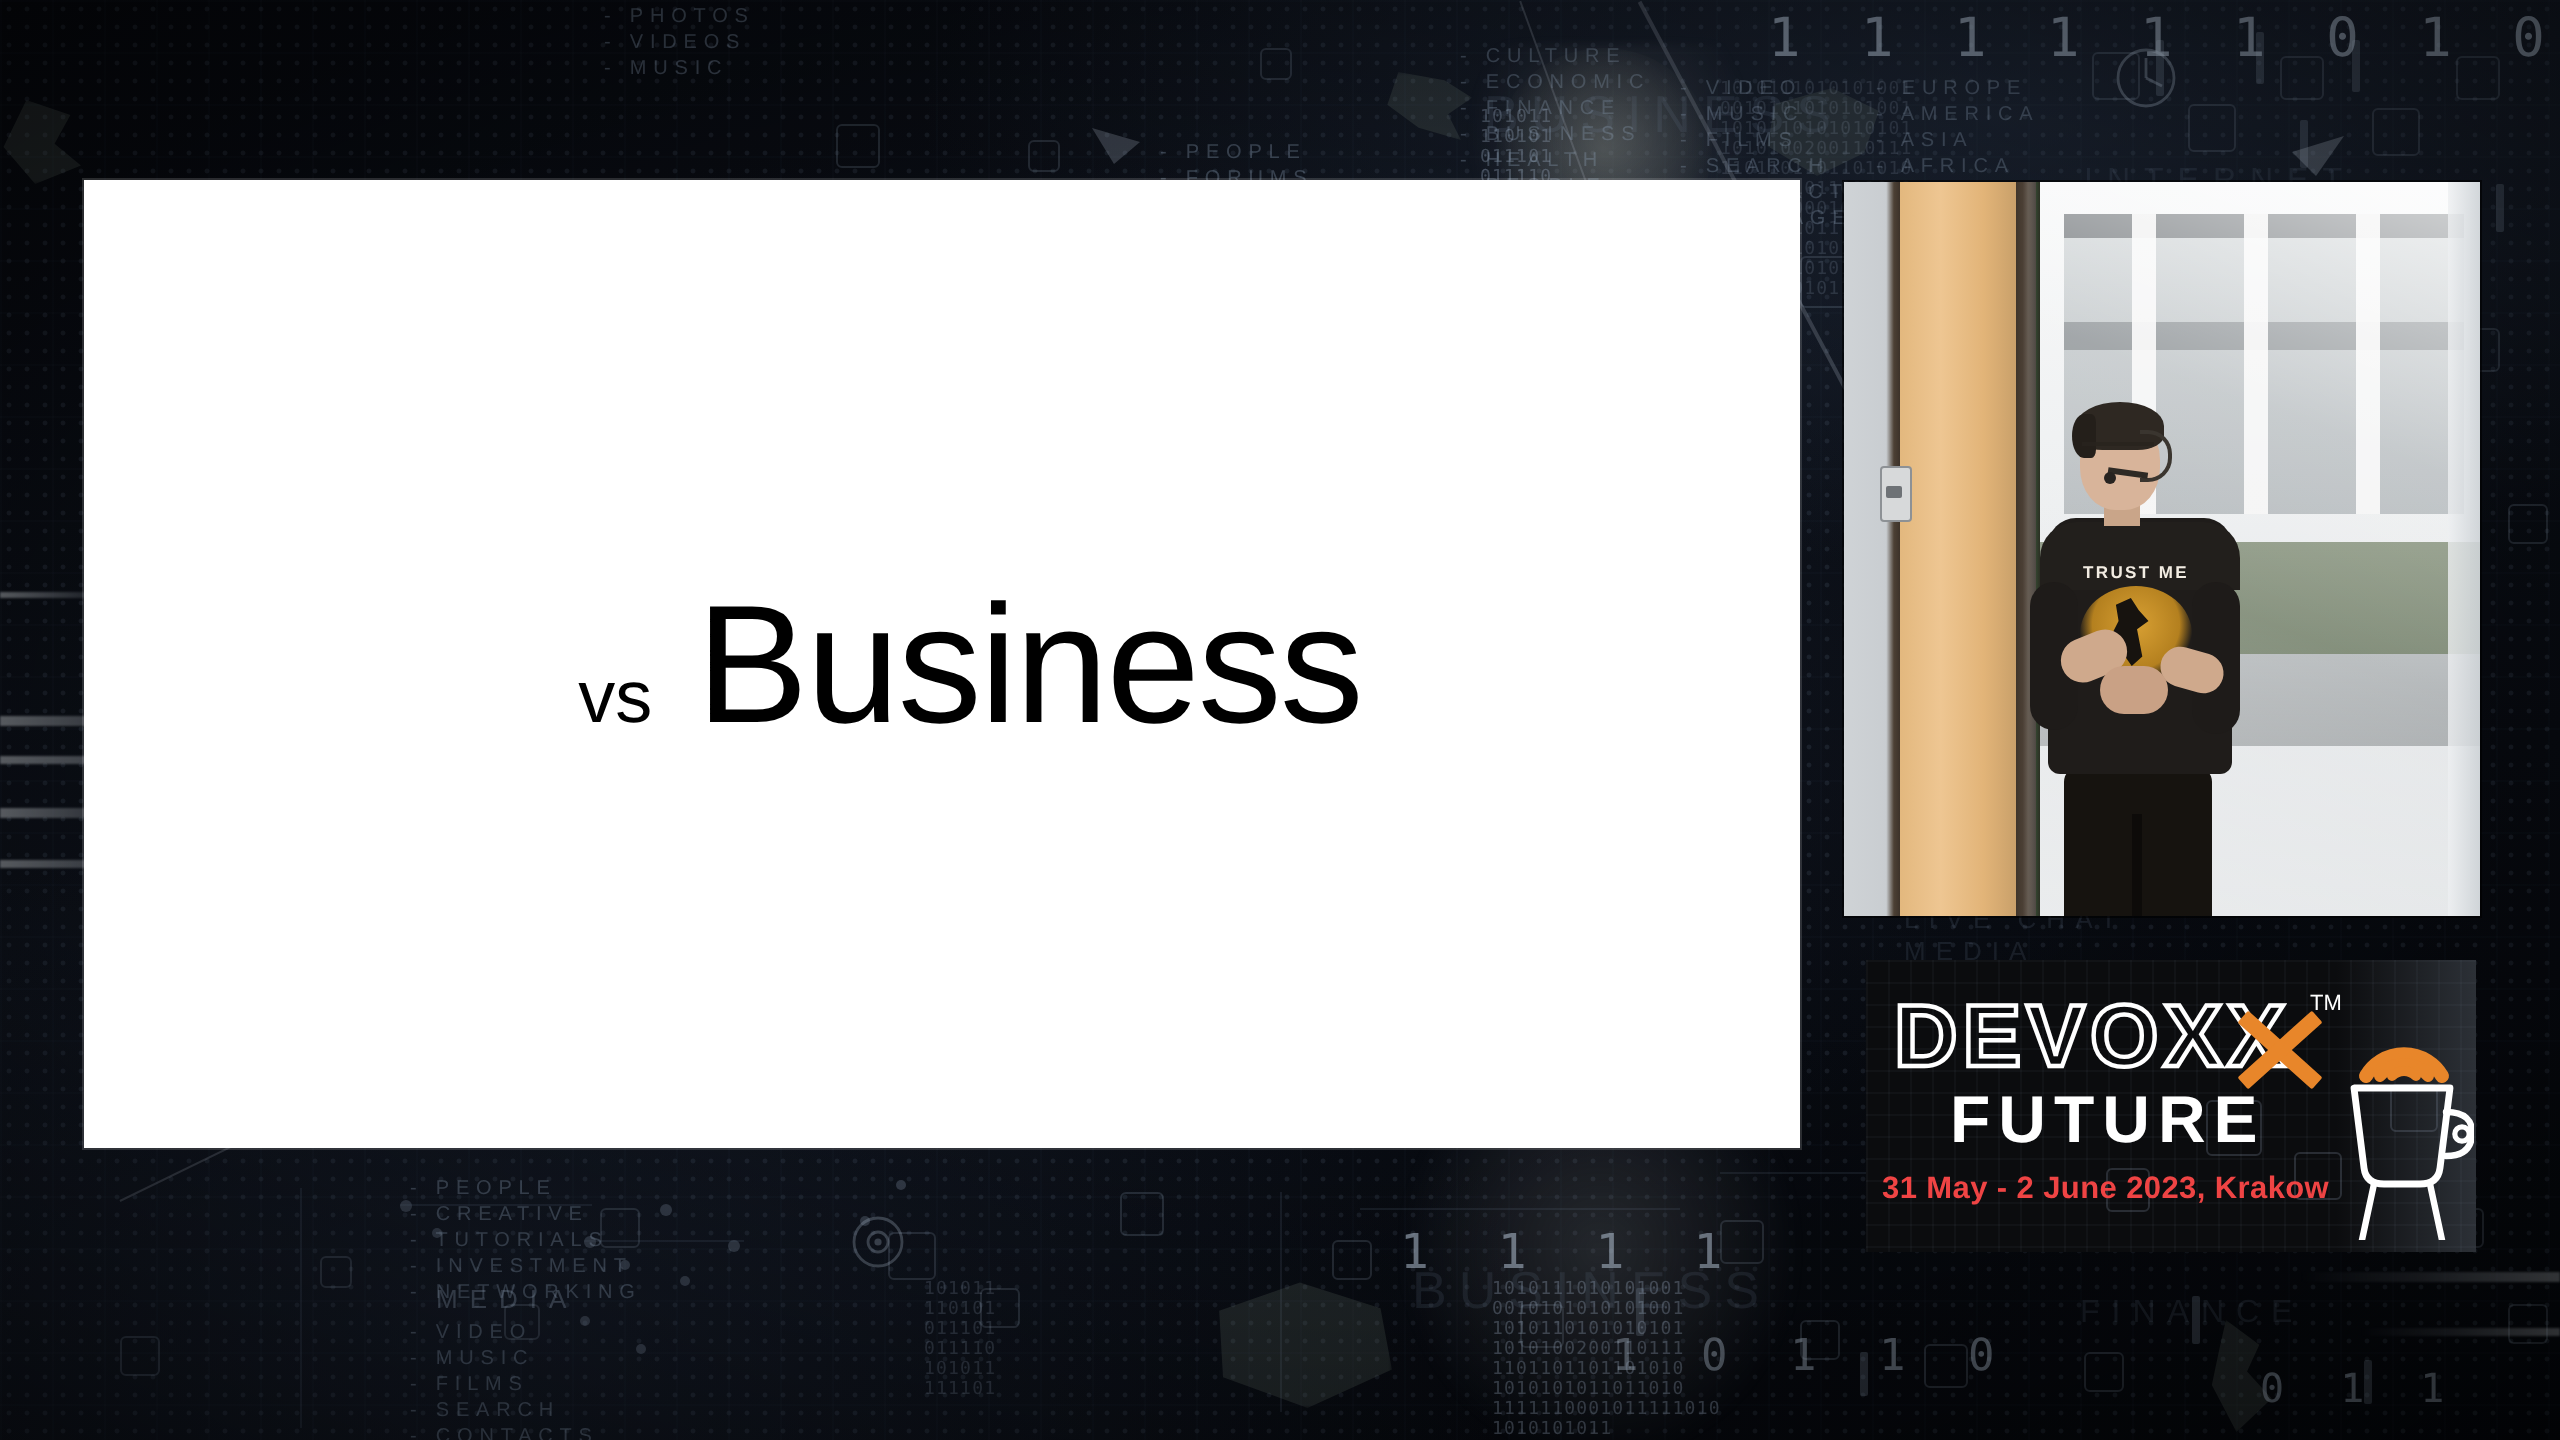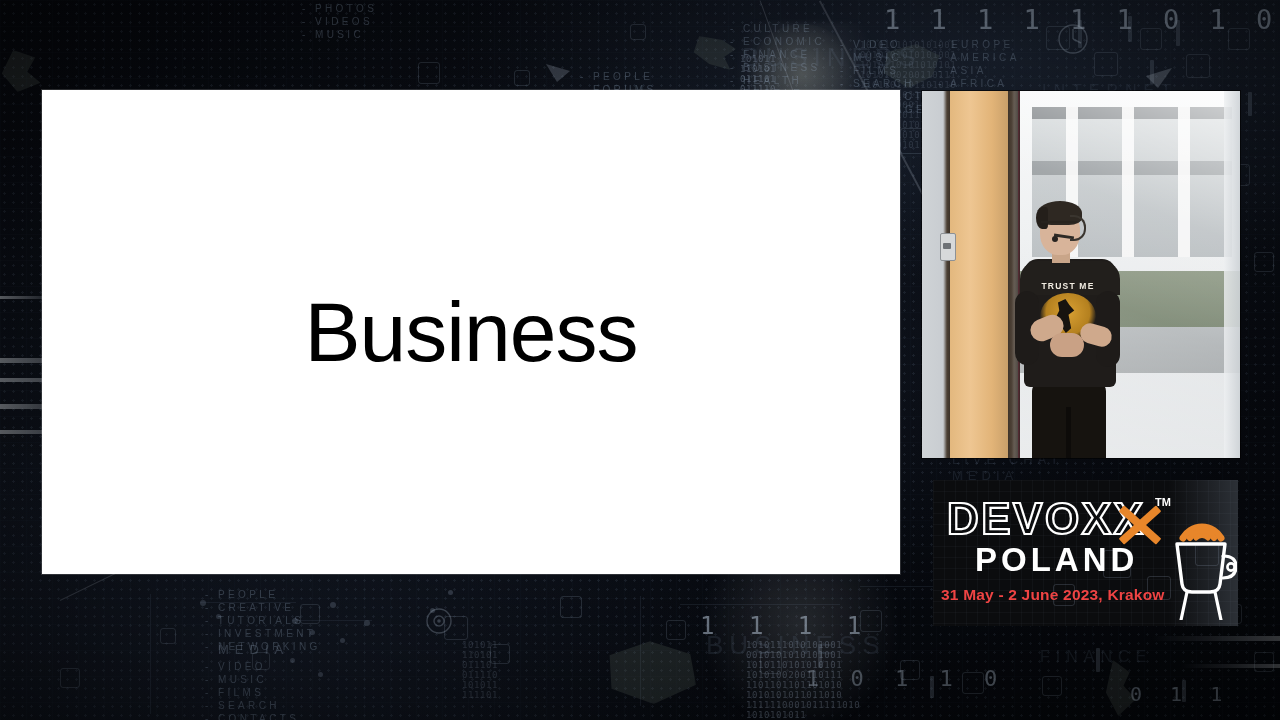--- a/index.html
+++ b/index.html
@@ -206,21 +206,21 @@
   }
 
   
   #speaker-video {
     position: absolute;
     left: 922px;
     top: 91px;
     width: 318px;
     height: 367px;
     overflow: hidden;
-    background: #be185d;
+    background: #15803d;
     box-shadow: 0 0 0 1px rgba(0,0,0,0.6);
   }
   .vid-layer { position: absolute; }
 
   .door-frame {
     left: 0; top: 0; width: 96px; height: 367px;
     background: linear-gradient(90deg, #cfd3d6 0%, #c9cdd1 22%, #4c4034 26%, #3d332a 29%, #d8a86a 33%, #e0b477 55%, #d6a568 78%, #5a4a3a 88%, #3a3029 93%, #8d9296 100%);
   }
   .door-panel {
     left: 28px; top: 0; width: 58px; height: 367px;
@@ -399,21 +399,21 @@
     font-family: "Liberation Sans", sans-serif;
     line-height: 46px;
     white-space: pre;
   }
   #devoxx-tm {
     position: absolute;
     left: 222px;
     top: 16px;
     color: #ffffff;
     font-size: 11px;
-    font-weight: 700;
+    font-weight: 400;
     font-family: "Liberation Sans", sans-serif;
   }
   .x-orange {
     position: absolute;
     left: 182px;
     top: 22px;
     width: 46px;
     height: 42px;
   }
   .x-orange span {
@@ -668,20 +668,21 @@
   <div class="kw-ghost" style="left:706px; top:630px;">BUSINESS</div>
   <div class="kw-ghost" style="left:1042px; top:82px; font-size:16px; letter-spacing:7px;">INTERNET</div>
   <div class="kw-ghost" style="left:952px; top:468px; font-size:13px; letter-spacing:5px;">MEDIA</div>
   <div class="kw-ghost" style="left:952px; top:452px; font-size:13px; letter-spacing:5px;">LIVE CHAT</div>
   <div class="kw-ghost" style="left:1040px; top:648px; font-size:16px; letter-spacing:6px;">FINANCE</div>
 
   <div class="vignette"></div>
 
   <div id="slide-panel">
     <div id="slide-title-row">
+      <span class="slide-vs">vs</span>
       <span class="slide-word">Business</span>
     </div>
   </div>
 
   <div id="speaker-video">
     <div class="vid-layer wall-left"></div>
     <div class="vid-layer floor-left"></div>
 
     <div class="vid-layer window-area">
       <div class="vid-layer bldg" style="left:12px; top:16px; width:200px; height:150px;"></div>
@@ -733,21 +734,21 @@
     <div class="dx-bgsq" style="left:120px; top:104px; width:20px; height:20px;"></div>
     <div class="dx-bgsq" style="left:262px; top:62px; width:22px; height:22px;"></div>
     <div class="dx-right-fade"></div>
 
     <div id="devoxx-word">DEVOXX</div>
     <div class="x-orange">
       <span></span>
         <span></span>
     </div>
     <div id="devoxx-tm">TM</div>
-    <div id="poland-word">POLAND</div>
+    <div id="poland-word">FUTURE</div>
     <div id="devoxx-date">31 May - 2 June 2023, Krakow</div>
 
     <svg id="devoxx-cup" viewBox="0 0 72 128">
 
       <path d="M18 46 A22 22 0 0 1 56 46" fill="none" stroke="#e8862a" stroke-width="7" stroke-linecap="round"></path>
       <path d="M25 46 A15 15 0 0 1 49 46" fill="none" stroke="#e8862a" stroke-width="6" stroke-linecap="round"></path>
       <path d="M31 46 A8.5 8.5 0 0 1 43 46" fill="none" stroke="#e8862a" stroke-width="5" stroke-linecap="round"></path>
 
       <path d="M12 52 L60 52 L55 92 Q54 100 45 100 L27 100 Q18 100 17 92 Z" fill="none" stroke="#ffffff" stroke-width="3.4" stroke-linejoin="round"></path>
 

